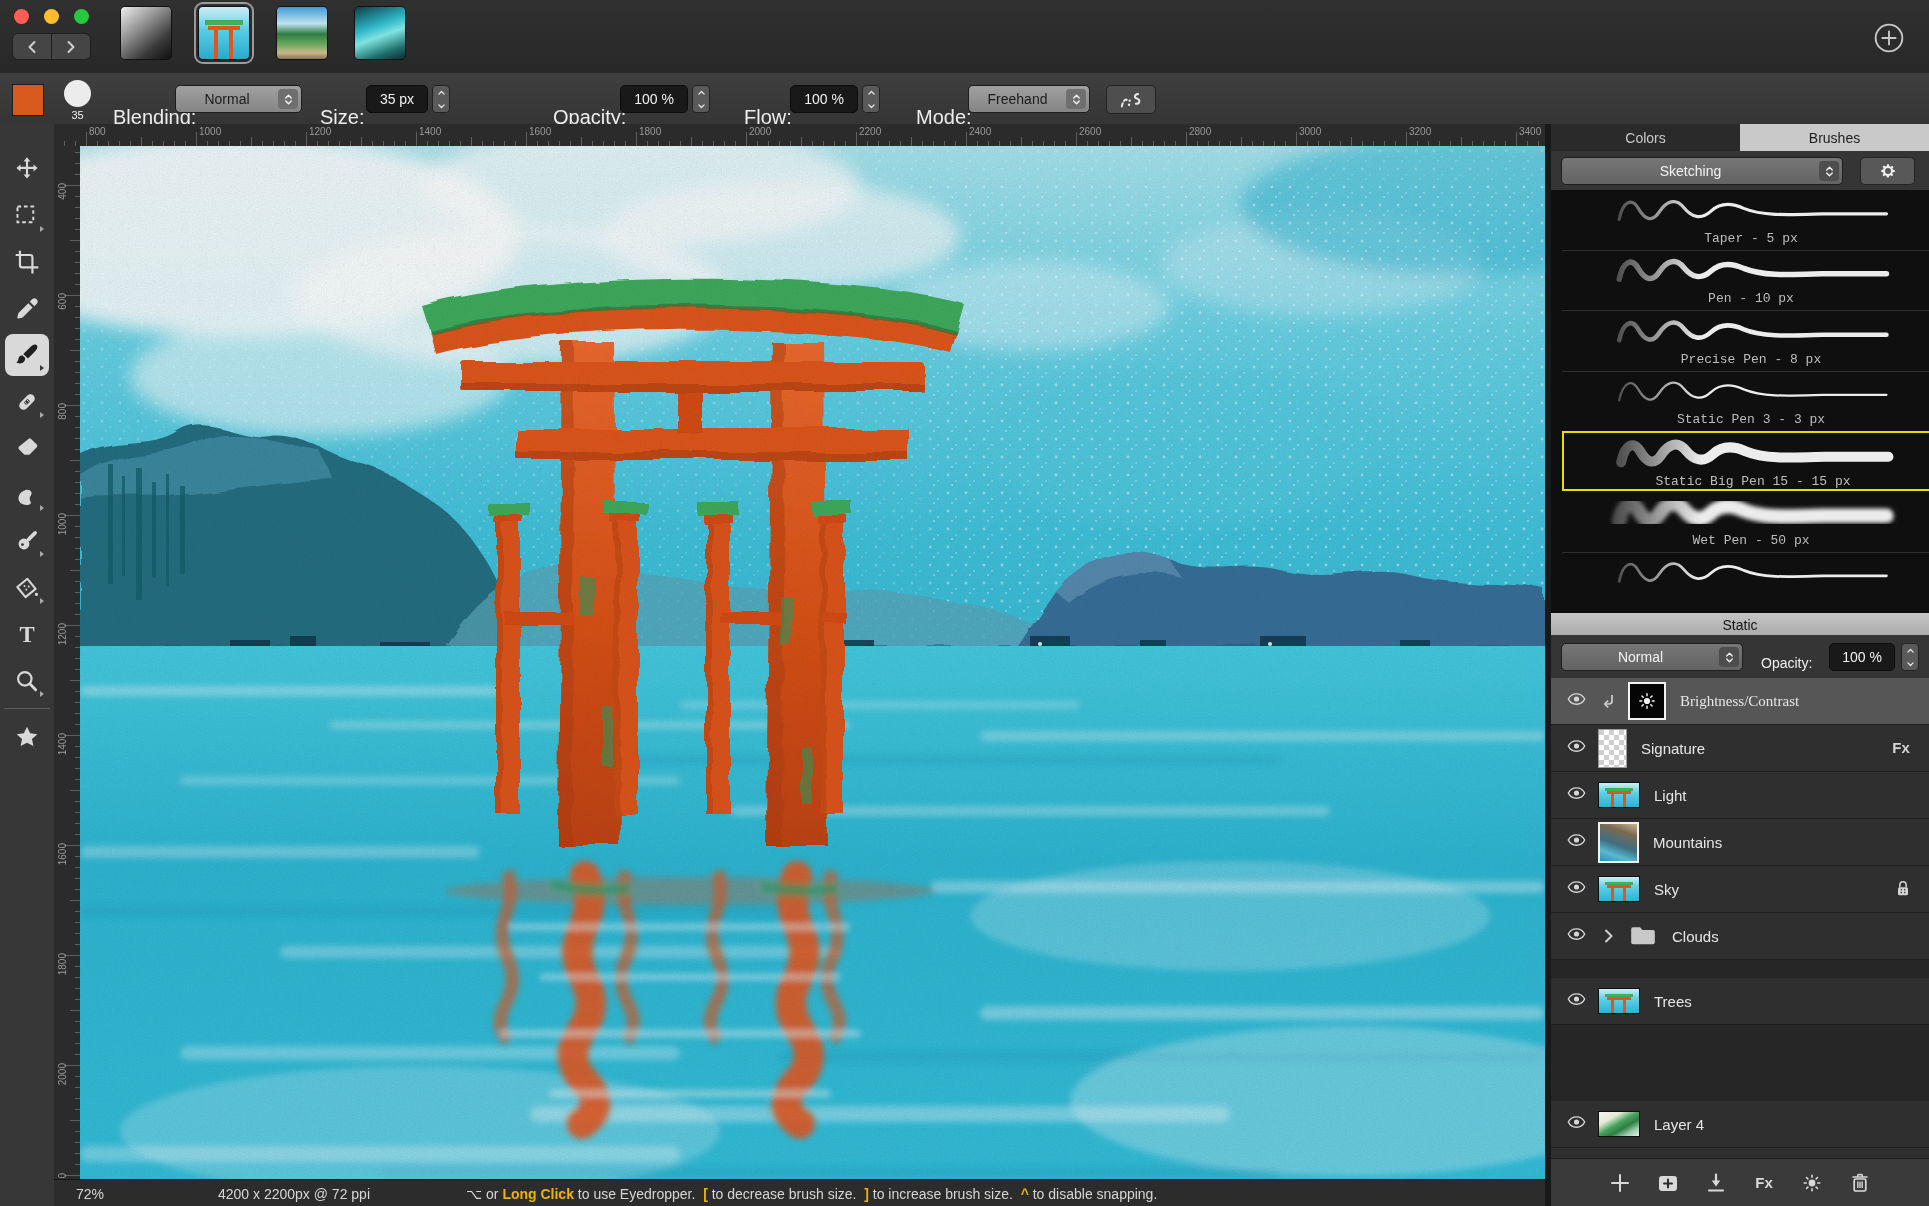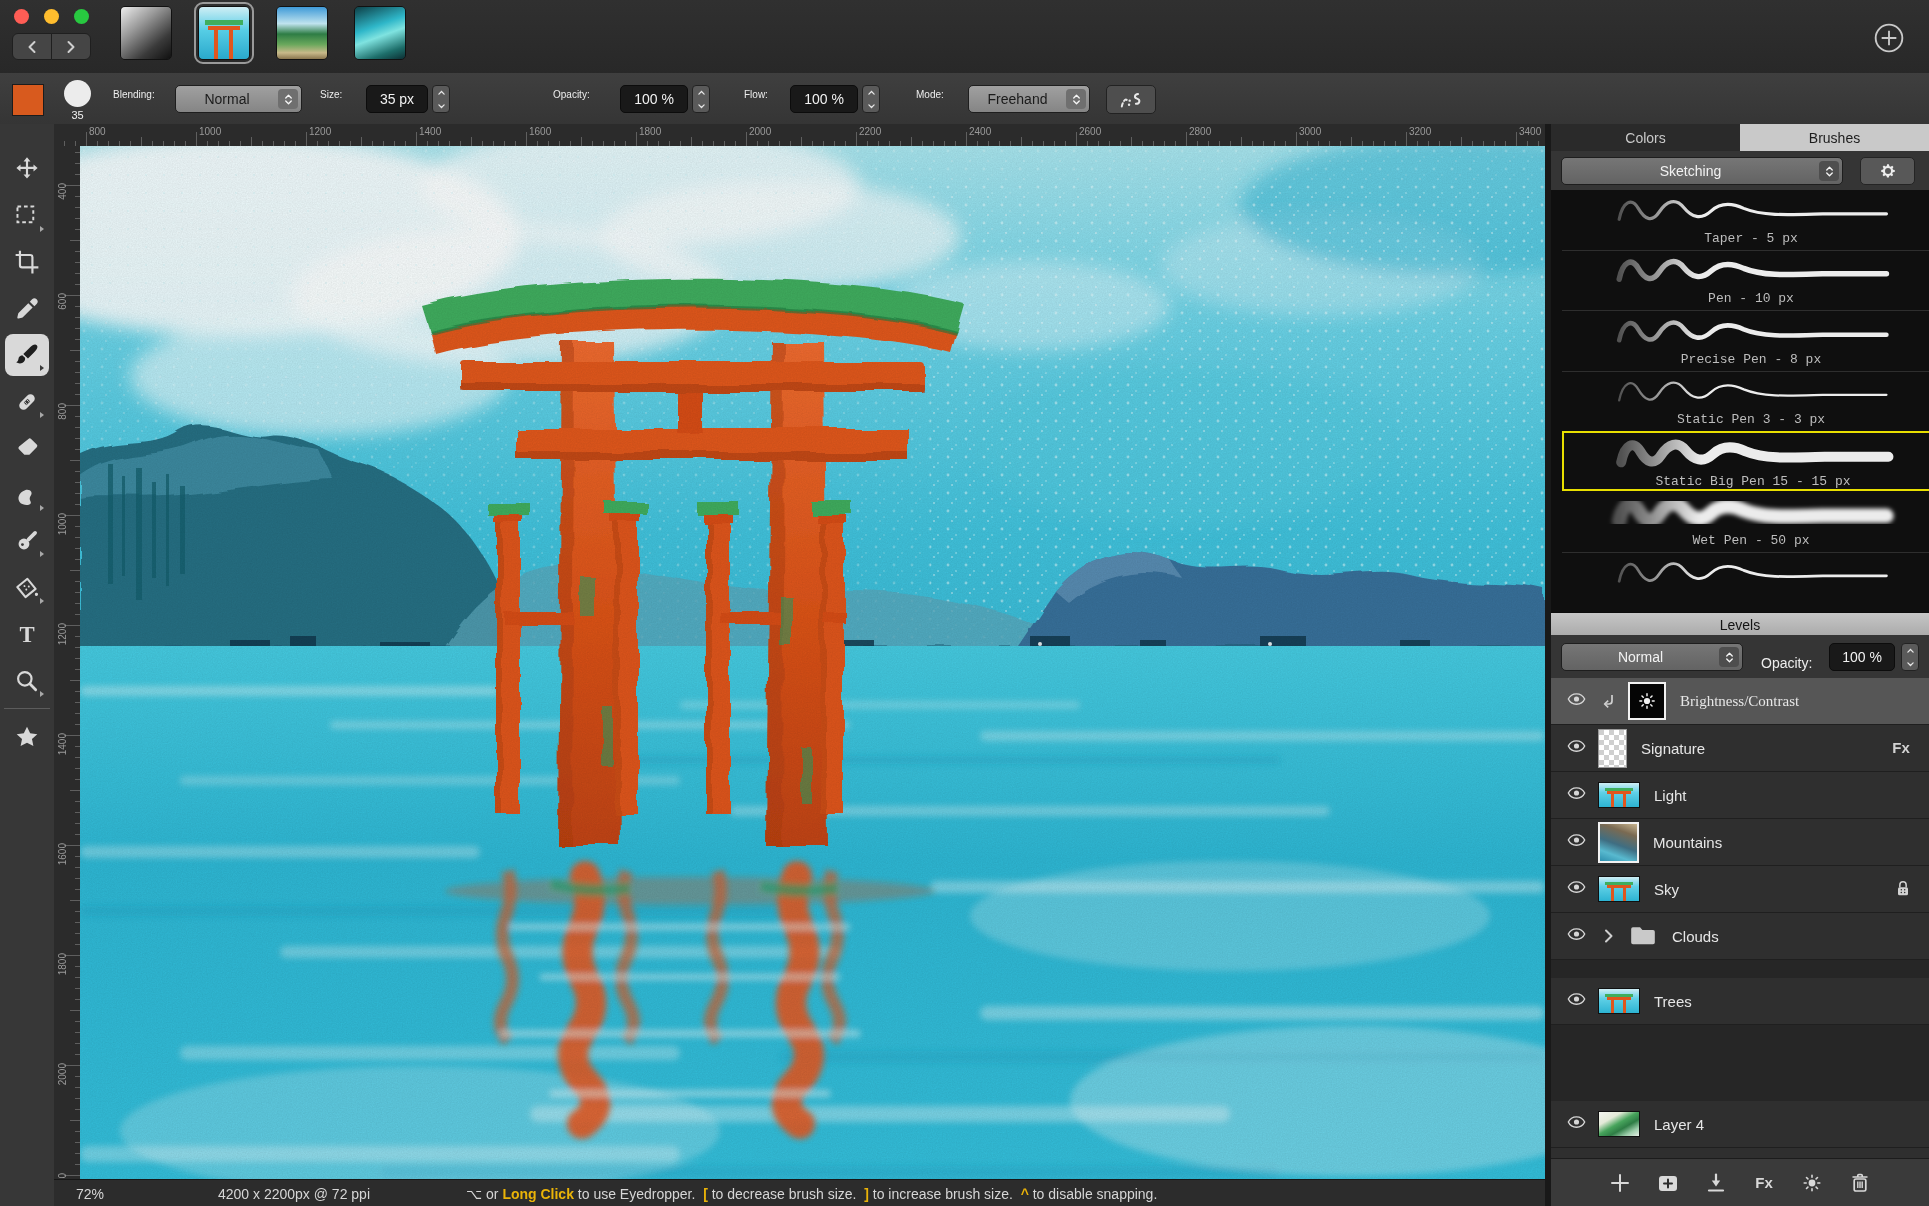--- a/index.html
+++ b/index.html
@@ -25,21 +25,21 @@
       linear-gradient(180deg,#cfeef5 0%,#56cde5 45%,#2aa9cc 100%);}
   .doc2{background:linear-gradient(180deg,#3f9ad8 0%,#bfe3ee 32%,#2e7d45 52%,#6aa85c 72%,#c8b98a 88%,#8a764f 100%);}
   .doc3{background:linear-gradient(160deg,#0d3f46 0%,#2fb7c9 38%,#7fe3e0 55%,#1d6e6a 82%,#0c2f33 100%);}
   #new-doc{position:absolute;right:24px;top:22px;width:32px;height:32px;color:#c9c9c9;}
 
   
   #toolbar{left:0;top:73px;width:1929px;height:51px;background:linear-gradient(#3f3f3f,#353535);border-bottom:1px solid #151515;}
   #swatch{left:12px;top:11px;width:30px;height:30px;border:1px solid #1c1c1c;}
   #brush-preview{left:64px;top:7px;width:27px;height:27px;border-radius:50%;background:#ececec;}
   #brush-size-badge{left:64px;top:36px;width:27px;text-align:center;font-size:11px;color:#f0f0f0;}
-  .tlabel{position:absolute;top:16px;font-size:10px;color:#ededed;}
+  .tlabel{position:absolute;top:33px;font-size:20px;color:#ededed;}
   .dropdown{position:absolute;top:12px;height:26px;border-radius:5px;background:linear-gradient(#a0a0a0,#858585);
             display:flex;align-items:center;border:1px solid #1e1e1e;cursor:default;}
   .dropdown .dd-text{flex:1;text-align:center;font-size:14px;color:#1b1b1b;}
   .dropdown .dd-chev{width:20px;height:20px;margin-right:3px;border-radius:4px;background:#6f6f6f;
             display:flex;align-items:center;justify-content:center;color:#f5f5f5;}
   .numbox{position:absolute;top:12px;height:26px;border-radius:5px;background:#191919;border:1px solid #0c0c0c;
           display:flex;align-items:center;justify-content:center;font-size:14px;color:#f2f2f2;}
   .stepper{position:absolute;top:12px;width:16px;height:26px;border-radius:4px;background:#5a5a5a;border:1px solid #222;
            display:flex;flex-direction:column;}
   .stepper div{flex:1;display:flex;align-items:center;justify-content:center;color:#e5e5e5;}
@@ -882,21 +882,21 @@
                   <stop offset="1" stop-color="#ececec" stop-opacity="1"></stop>
                 </linearGradient>
               </defs>
               <path d="M16 30 C 20 10, 30 6, 37 18 C 44 30, 52 34, 60 22 C 68 10, 78 6, 87 17 C 96 28, 106 31, 117 21 C 128 11, 140 12, 153 18 C 175 27, 205 25, 240 24 L 310 24" fill="none" stroke="url(#bg6)" stroke-width="3" stroke-linecap="round"></path>
             </svg></div>
           <div class="blabel"></div>
         </div>
       </div>
 
     <div id="layers-header">
-      <span>Levels</span>
+      <span>Static</span>
     </div>
 
     <div id="blend-row">
       <div id="blend-dd" class="dropdown">
         <span class="dd-text">Normal</span>
         <span class="dd-chev" style="background:#4e4e4e;">
             <svg width="11" height="15" viewBox="0 0 14 16">
               <path fill="none" stroke="currentColor" stroke-width="1.7" stroke-linecap="round" stroke-linejoin="round" d="M3.5 6 7 2.5 10.5 6M3.5 10 7 13.5 10.5 10"></path>
             </svg>
           </span>

